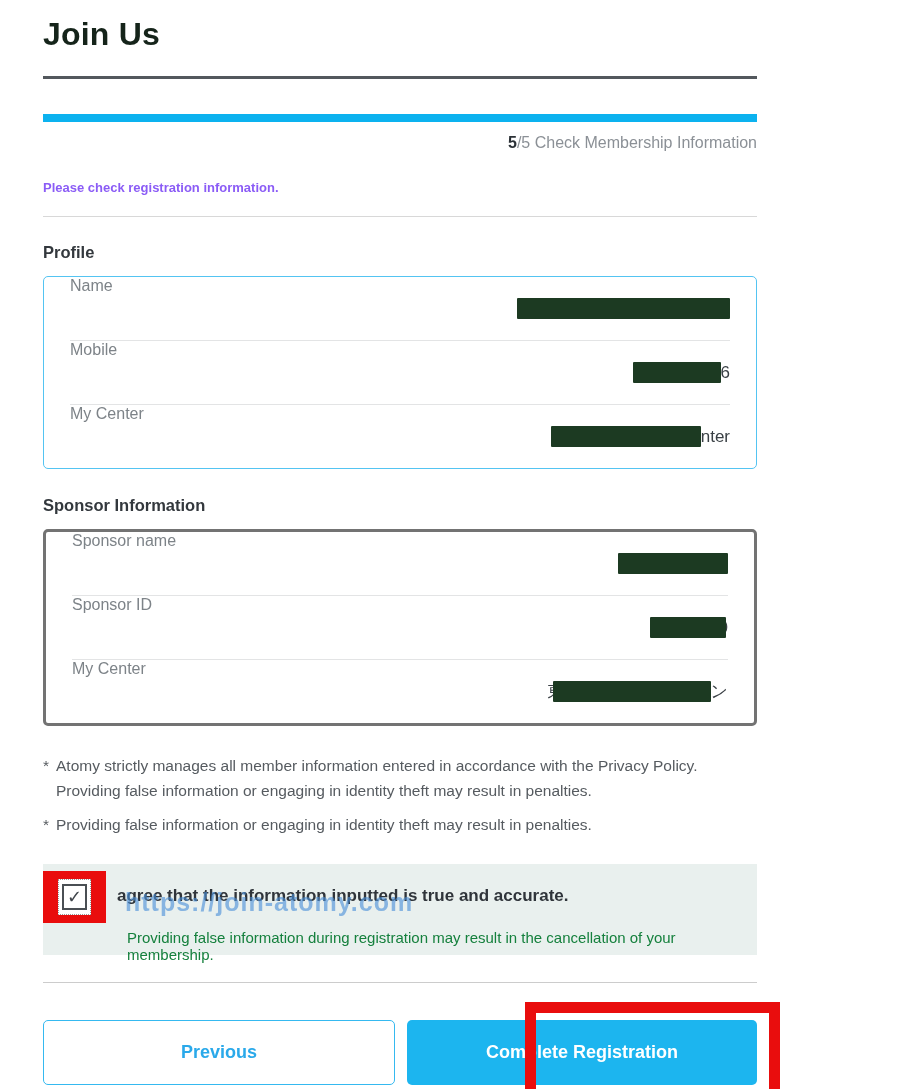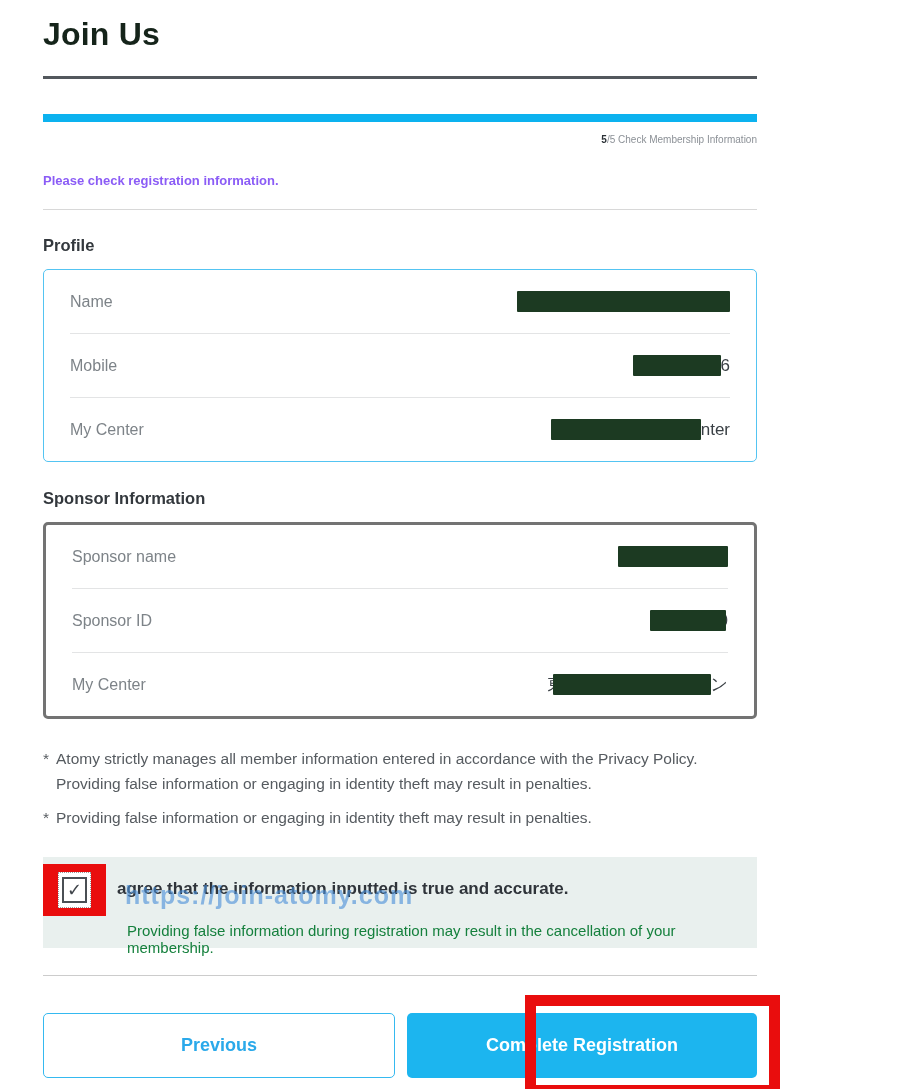--- a/index.html
+++ b/index.html
@@ -15,39 +15,39 @@
   
   .page-title {
     font-size: 32px; font-weight: 600; color: #15241a;
     letter-spacing: 0.2px; padding-top: 2px;
   }
   .title-rule { border: none; border-top: 3px solid #53585d; margin-top: 23px; }
 
   
   .progress-bar { margin-top: 35px; height: 8px; background: #0cb2ef; }
   .step-indicator {
-    margin-top: 12px; text-align: right; font-size: 10px; color: #8b9096;
+    margin-top: 12px; text-align: right; font-size: 16px; color: #8b9096;
   }
   .step-indicator .step-current { color: #2b3136; font-weight: 700; }
 
   
   .subtitle { margin-top: 28px; font-size: 13px; font-weight: 700; color: #8b5cf6; }
   .subtitle-rule { border: none; border-top: 1px solid #d8d8d8; margin-top: 21px; }
 
   
   .section-heading { font-size: 16.5px; font-weight: 700; color: #33383d; }
   .heading-profile { margin-top: 26px; }
   .heading-sponsor { margin-top: 27px; }
 
   
   .info-box { margin-top: 14px; border-radius: 5px; background: #fff; }
   .info-box.blue-border { border: 1px solid #54c4f2; }
   .info-box.gray-border { border: 3px solid #737373; }
   .info-row {
-    height: 63px; display: flex; align-items: center; justify-content: space-between;
+    height: 63px; display: flex; justify-content: space-between;
     padding: 0 26px;
   }
   .info-row .row-label { font-size: 16px; color: #7d8388; }
   .row-sep { border-top: 1px solid #e3e4e5; margin: 0 26px; }
   .row-value { display: flex; align-items: center; font-size: 17px; color: #3a4045; }
   .redact { display: inline-block; height: 21px; background: #1c3a22; border-radius: 1px; position: relative; z-index: 2; }
   .peek-prefix { position: relative; z-index: 1; margin-right: -12px; color: #3a4045; }
   .peek-suffix-overlap { margin-left: -7px; position: relative; z-index: 1; }
 
   

